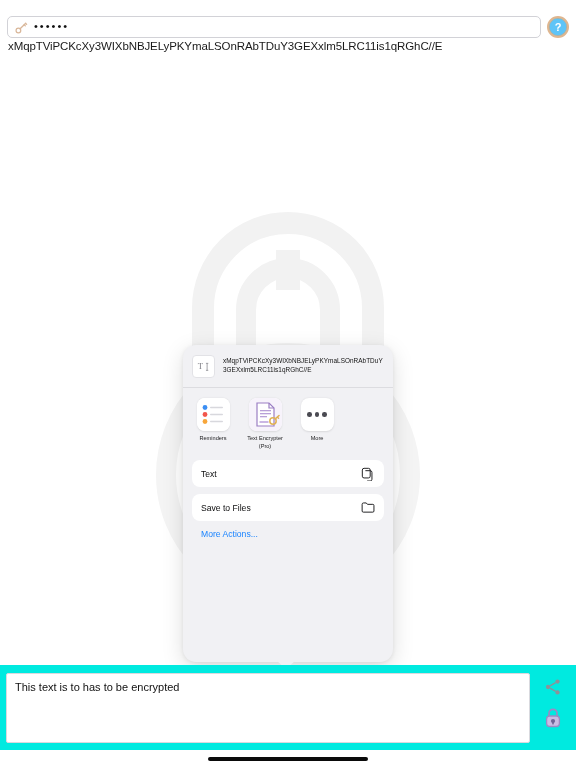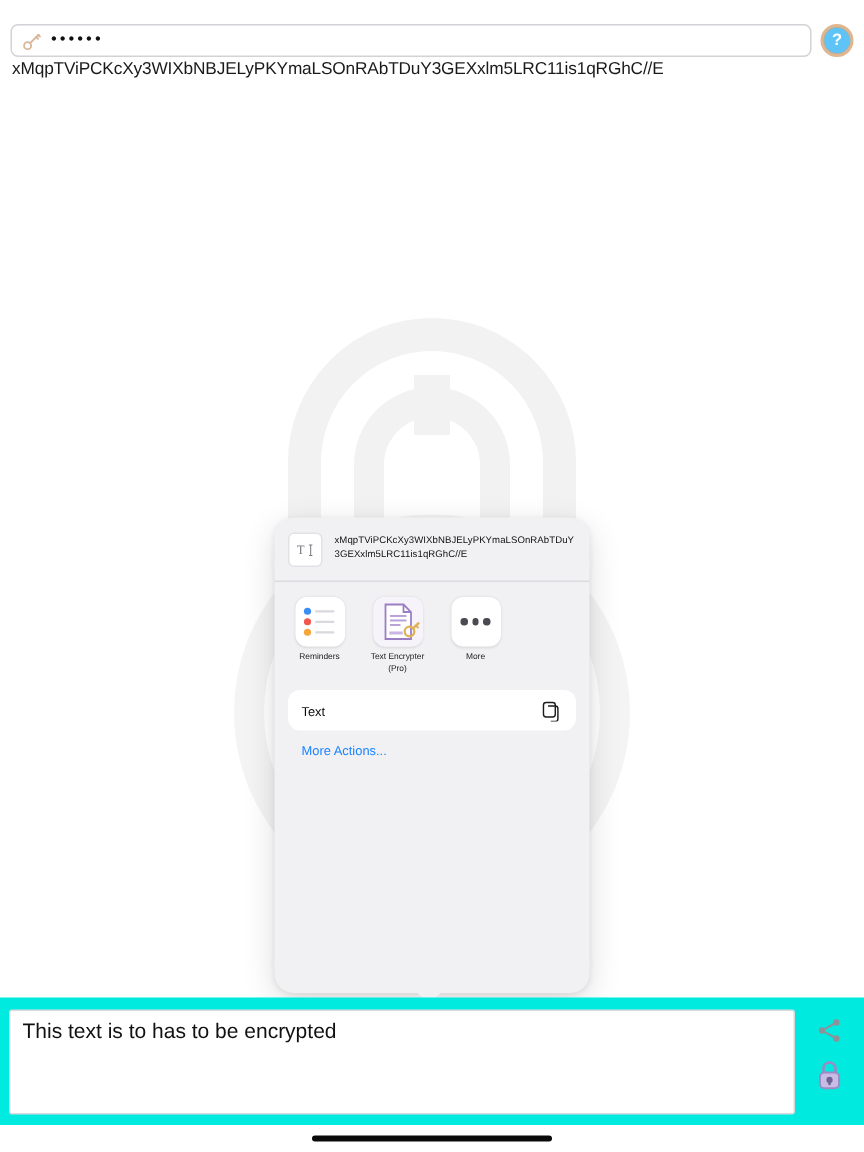--- a/index.html
+++ b/index.html
@@ -174,21 +174,21 @@
   }
   .bottom-inner {
     position: absolute;
     left: 6px; top: 8px;
     width: 524px; height: 70px;
     background: #ffffff;
     border: 0.5px solid #d9d9de;
     border-radius: 2px;
     padding: 6px 8px;
   }
-  .bottom-text { font-size: 14px; color: #111; line-height: 14px; }
+  .bottom-text { font-size: 11px; color: #111; line-height: 14px; }
   .side-icons {
     position: absolute; right: 0; top: 0;
     width: 46px; height: 85px;
     display: flex; flex-direction: column;
     align-items: center; justify-content: space-around;
     padding: 10px 0 14px 0;
   }
   .home-indicator {
     position: absolute;
     left: 50%; transform: translateX(-50%);
@@ -300,20 +300,28 @@
       <div class="action-row">
         <span class="action-label">Text</span>
         <span class="action-icon">
           <svg width="14" height="14" viewBox="0 0 16 16">
             <rect x="1.5" y="1.5" width="9" height="11" rx="2" fill="none" stroke="#1c1c1e" stroke-width="1.1"></rect>
             <path d="M5 4.2 h5.5 a2 2 0 0 1 2 2 V14 a2 2 0 0 1 -2 2 H7" fill="none" stroke="#1c1c1e" stroke-width="1.1"></path>
           </svg>
         </span>
       </div>
 
+      <div class="action-row">
+        <span class="action-label">Save to Files</span>
+        <span class="action-icon">
+          <svg width="14" height="13" viewBox="0 0 16 14">
+            <path d="M1.3 3.4 a1.6 1.6 0 0 1 1.6 -1.6 H6 l1.4 1.6 h6.1 a1.3 1.3 0 0 1 1.3 1.3 V11 a1.3 1.3 0 0 1 -1.3 1.3 H2.6 A1.3 1.3 0 0 1 1.3 11 Z" fill="none" stroke="#1c1c1e" stroke-width="1.1"></path>
+          </svg>
+        </span>
+      </div>
 
       <div class="edit-actions">More Actions...</div>
     </div>
   </div>
   <div class="sheet-arrow"></div>
 
   <div class="bottom-panel">
     <div class="bottom-inner" title="Enter text">
       <div class="bottom-text">This text is to has to be encrypted</div>
     </div>

